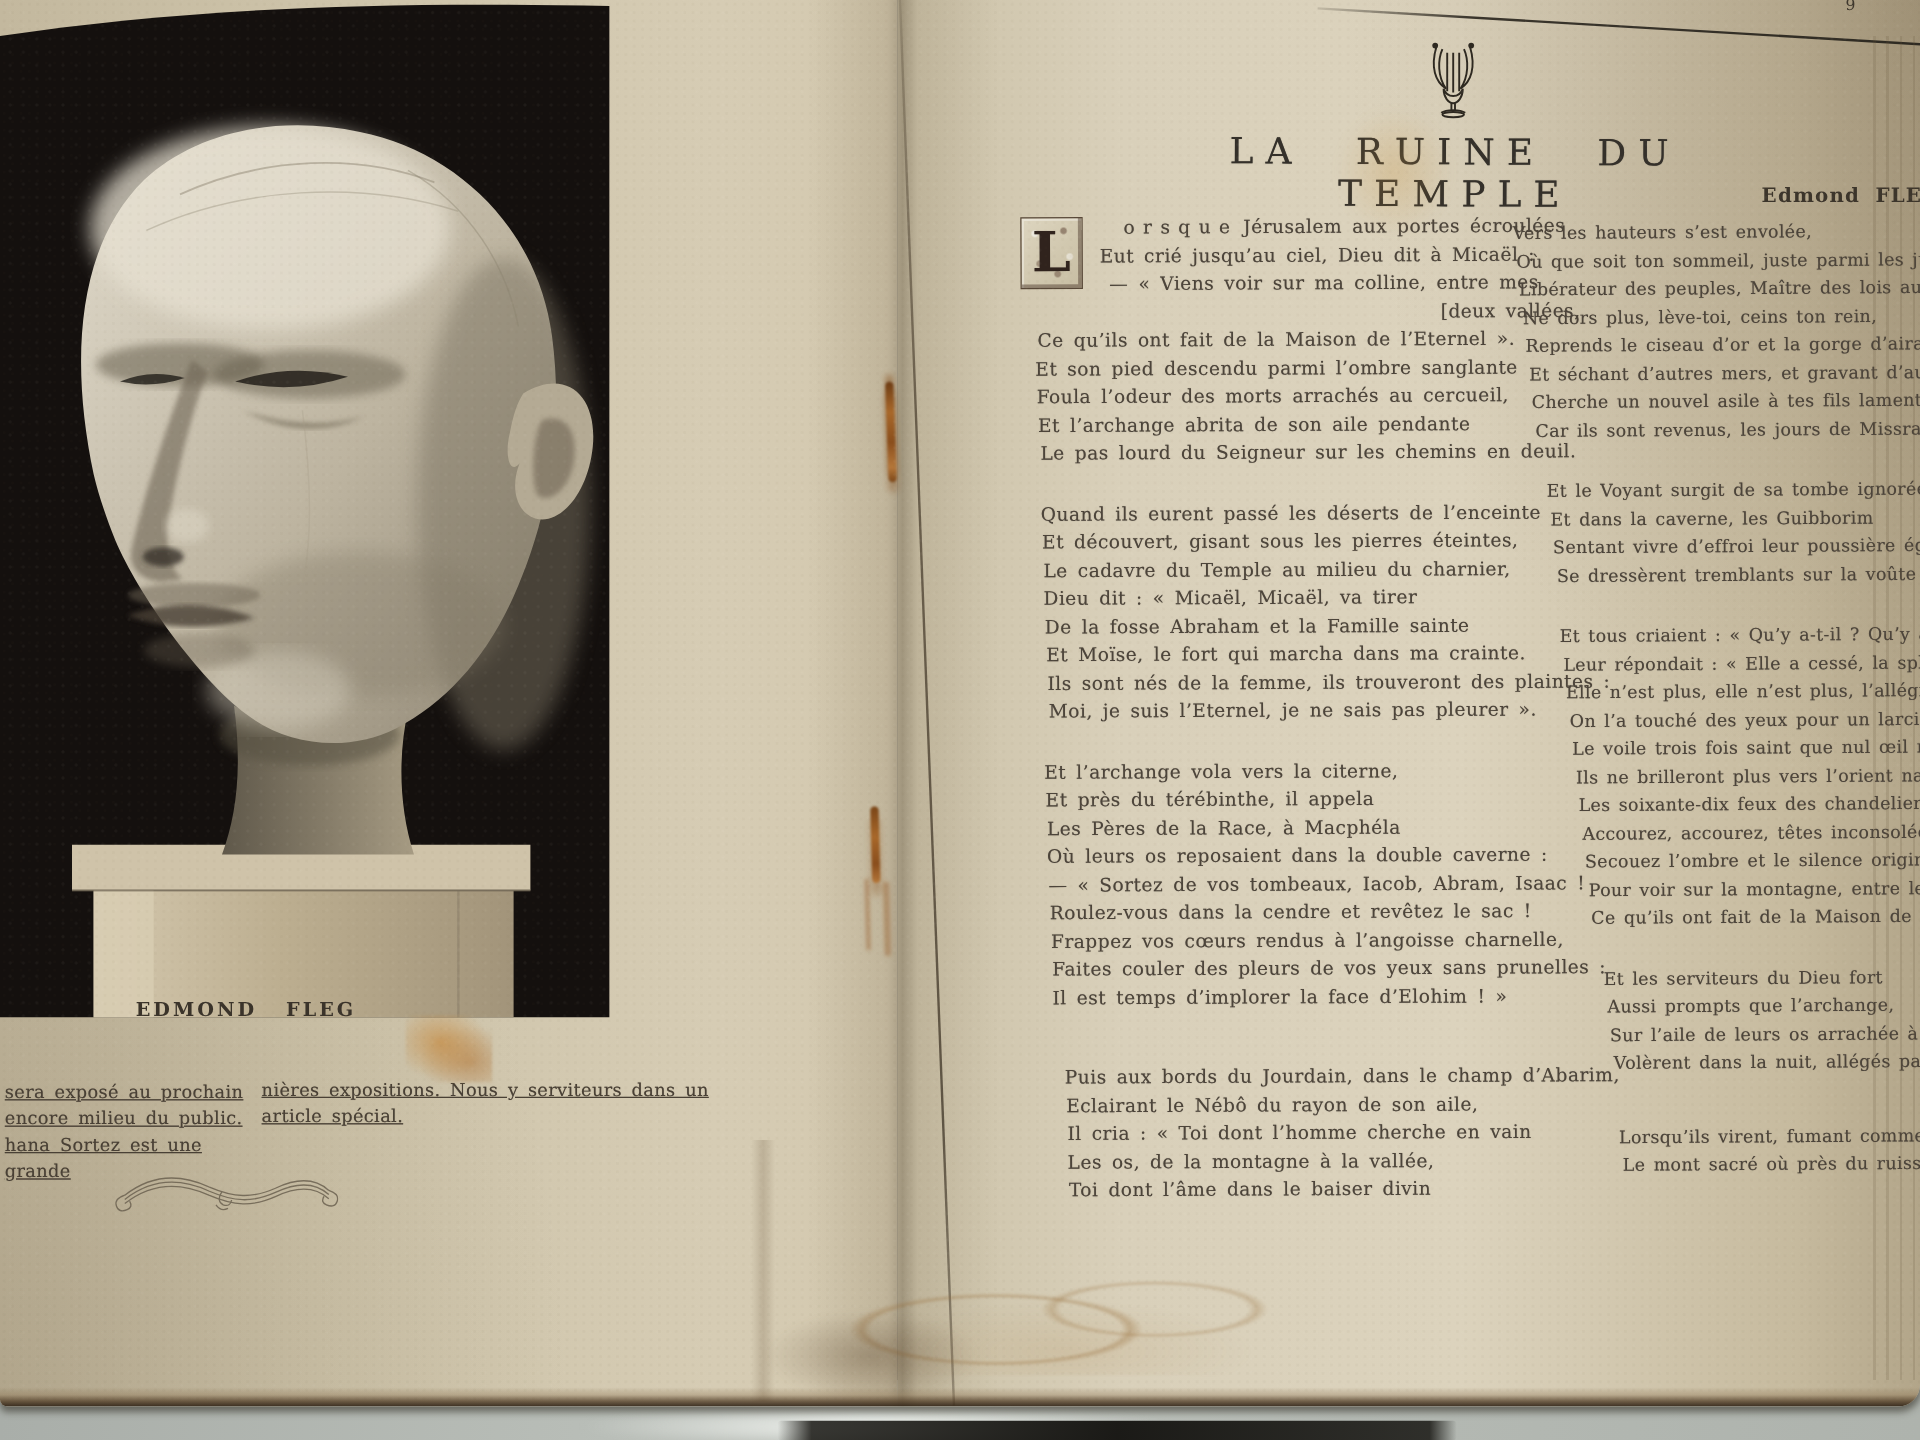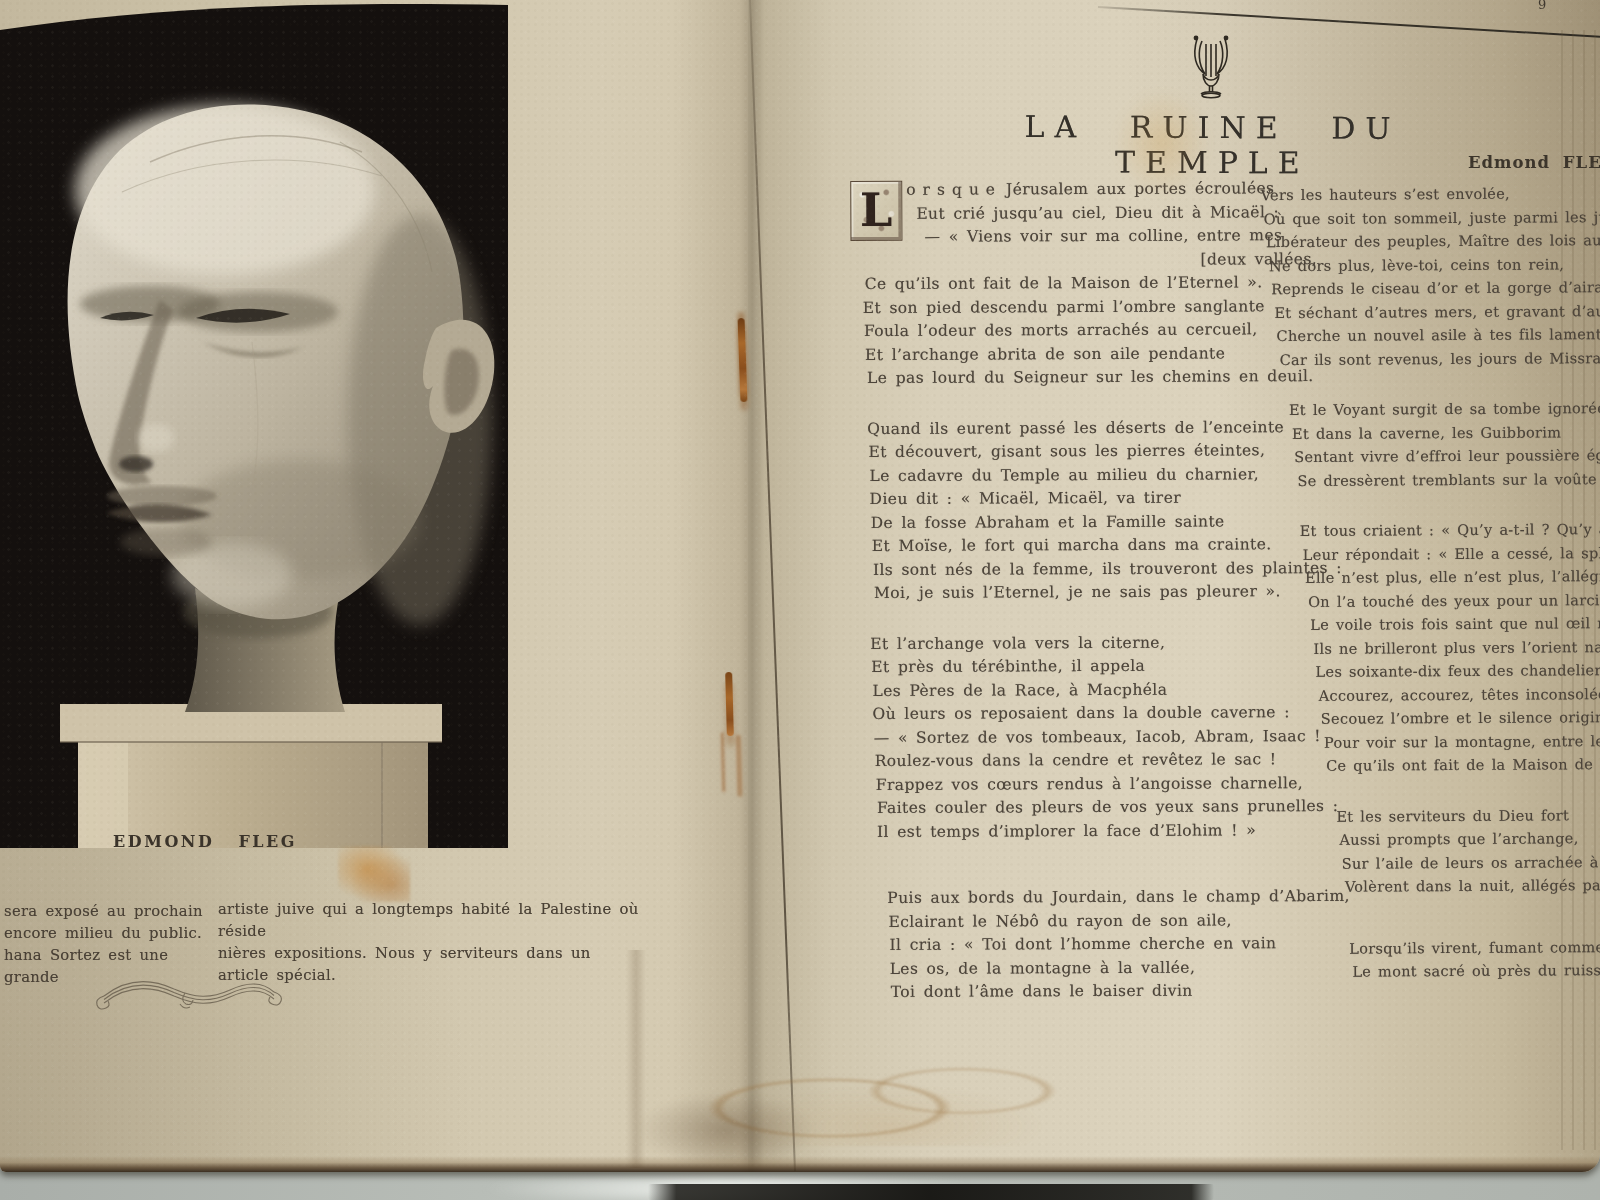--- a/index.html
+++ b/index.html
@@ -64,21 +64,21 @@
   .crease{position:absolute;left:626px;top:950px;width:20px;height:218px;
     background:linear-gradient(90deg,transparent,rgba(100,80,55,.22),transparent);}
   .edge-stack{position:absolute;left:1552px;top:30px;width:48px;height:1120px;
     background:repeating-linear-gradient(90deg,rgba(120,100,70,.0) 0 9px,rgba(96,80,54,.28) 9px 11px);
     opacity:.6;}
   
   svg.photo{position:absolute;left:0;top:0;}
   .caption{position:absolute;left:100px;top:832px;width:210px;text-align:center;
     font-weight:bold;font-size:16px;letter-spacing:2.5px;word-spacing:16px;color:#3a332a;}
   .fn{position:absolute;font-size:14.8px;line-height:22px;color:#494035;
-    letter-spacing:.3px;word-spacing:3px;text-shadow:0 0 .6px rgba(73,64,53,.5);}
+    letter-spacing:.3px;word-spacing:3px;text-shadow:0 0 .6px rgba(73,64,53,.5);text-decoration:underline;}
   .fn-col1{left:4px;top:900px;width:200px;}
   .fn-col2{left:218px;top:898px;width:424px;}
   svg.flourish{position:absolute;left:92px;top:970px;}
   
   .hrule{position:absolute;left:1098px;top:6px;width:515px;height:2.4px;
     background:linear-gradient(90deg,rgba(55,48,38,.15),#3a352c 25%,#2e2a22);
     transform:rotate(3.4deg);transform-origin:left center;}
   .pageno{position:absolute;left:1538px;top:-3px;font-size:13px;color:#3f382e;}
   svg.lyre{position:absolute;left:1188px;top:32px;}
   .title{position:absolute;left:940px;top:110px;width:545px;text-align:center;
@@ -102,21 +102,21 @@
     font-size:46px;font-weight:bold;color:#30231d;
     background:
       radial-gradient(circle at 22% 22%,rgba(255,255,255,.55) 2px,transparent 3.5px),
       radial-gradient(circle at 70% 18%,rgba(90,62,48,.5) 2px,transparent 3.5px),
       radial-gradient(circle at 80% 55%,rgba(255,255,255,.45) 2px,transparent 3.5px),
       radial-gradient(circle at 60% 80%,rgba(90,62,48,.45) 2px,transparent 3.5px),
       radial-gradient(circle at 30% 65%,rgba(90,62,48,.4) 2px,transparent 3.5px),
       linear-gradient(135deg,#ddd5bf,#c7bda2);
     border:1px solid #584838;
     box-shadow:inset -3px -3px 0 rgba(70,50,40,.45),inset 2px 2px 0 rgba(255,255,255,.35);}
-  .spaced{letter-spacing:7px;margin-right:4px;}
+  .spaced{letter-spacing:7px;margin-right:4px;margin-left:30px;}
 </style>
 </head>
 <body>
 
 <div class="scene">
 
   <div class="table"></div>
   <div class="table-sheen"></div>
   <div class="table-dark"></div>
 
@@ -195,21 +195,20 @@
     </svg>
 
     <div class="caption">EDMOND FLEG</div>
 
     <div class="fn fn-col1">
         <div>sera exposé au prochain</div>
         <div>encore milieu du public.</div>
         <div>hana Sortez est une grande</div>
       </div>
     <div class="fn fn-col2">
-        <div>artiste juive qui a longtemps habité la Palestine où réside</div>
         <div>nières expositions. Nous y serviteurs dans un article spécial.</div>
       </div>
 
     <svg class="flourish" width="190" height="44" viewBox="0 0 190 44">
       <g stroke="#6b6150" stroke-width="1.1" fill="none" opacity=".85">
         <path d="M12,26 C35,8 58,8 82,19 C103,28 118,29 138,20 C157,11 172,13 182,22"></path>
         <path d="M12,29.5 C35,11.5 58,11.5 82,22.5 C103,31.5 118,32.5 138,23.5 C157,14.5 172,16.5 182,25.5"></path>
         <path d="M12,33 C35,15 58,15 82,26 C103,35 118,36 138,27 C157,18 172,20 182,29"></path>
         <path d="M12,26 q-9,3 -7,9 q2,6 9,3 q5,-2 2,-7"></path>
         <path d="M182,22 q9,3 7,9 q-2,6 -9,3 q-5,-2 -2,-7"></path>

